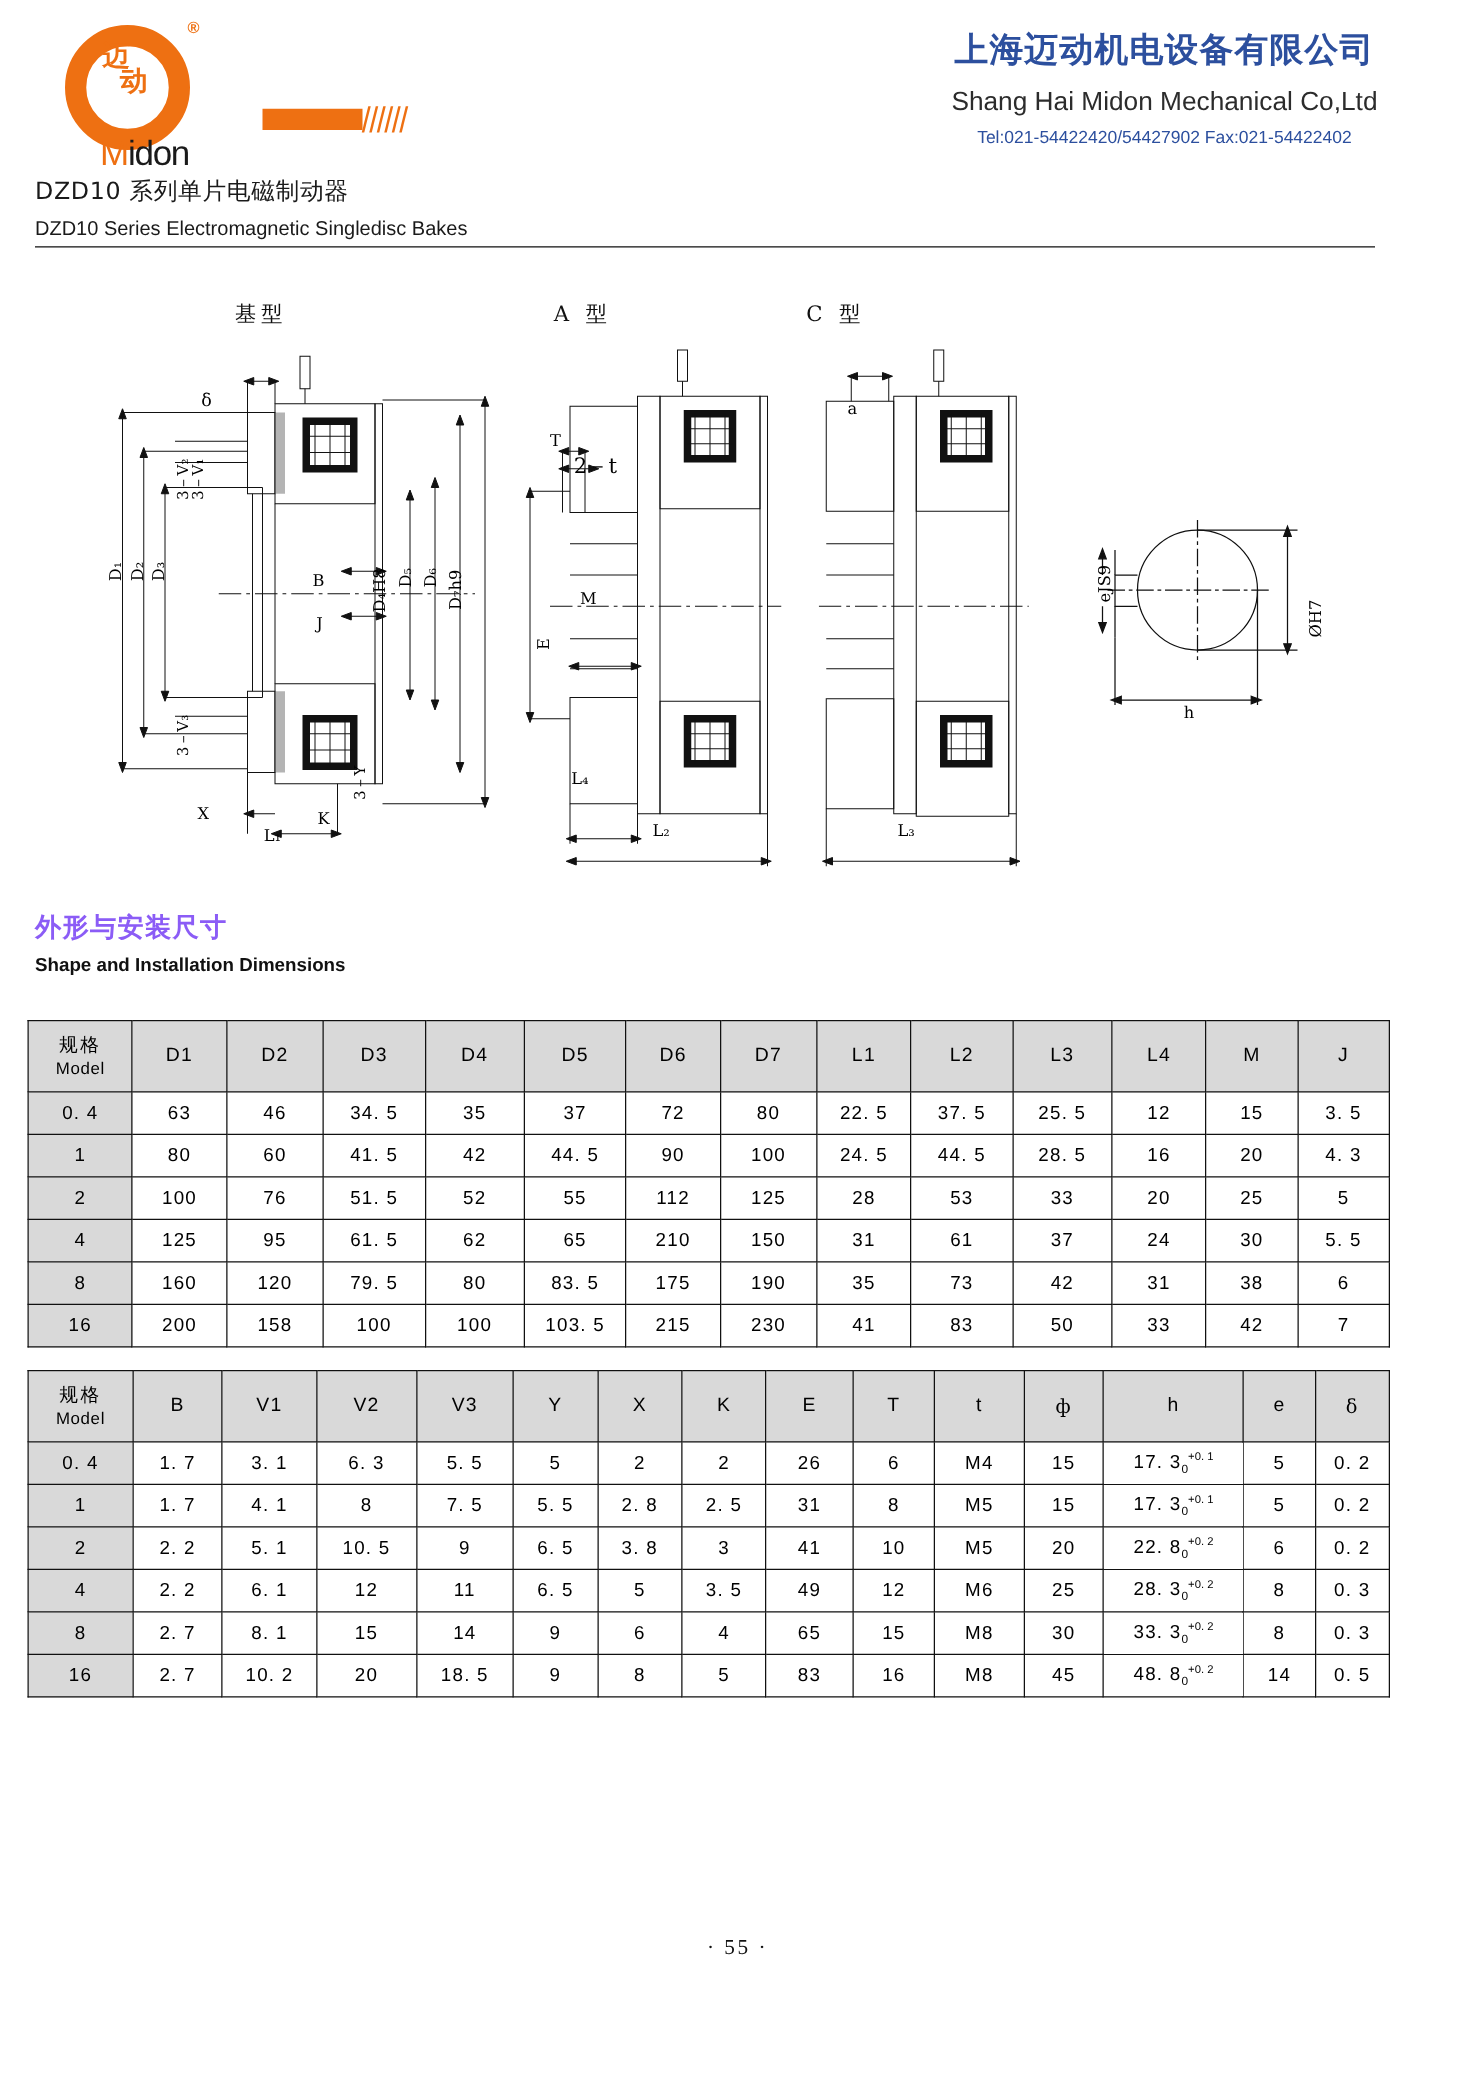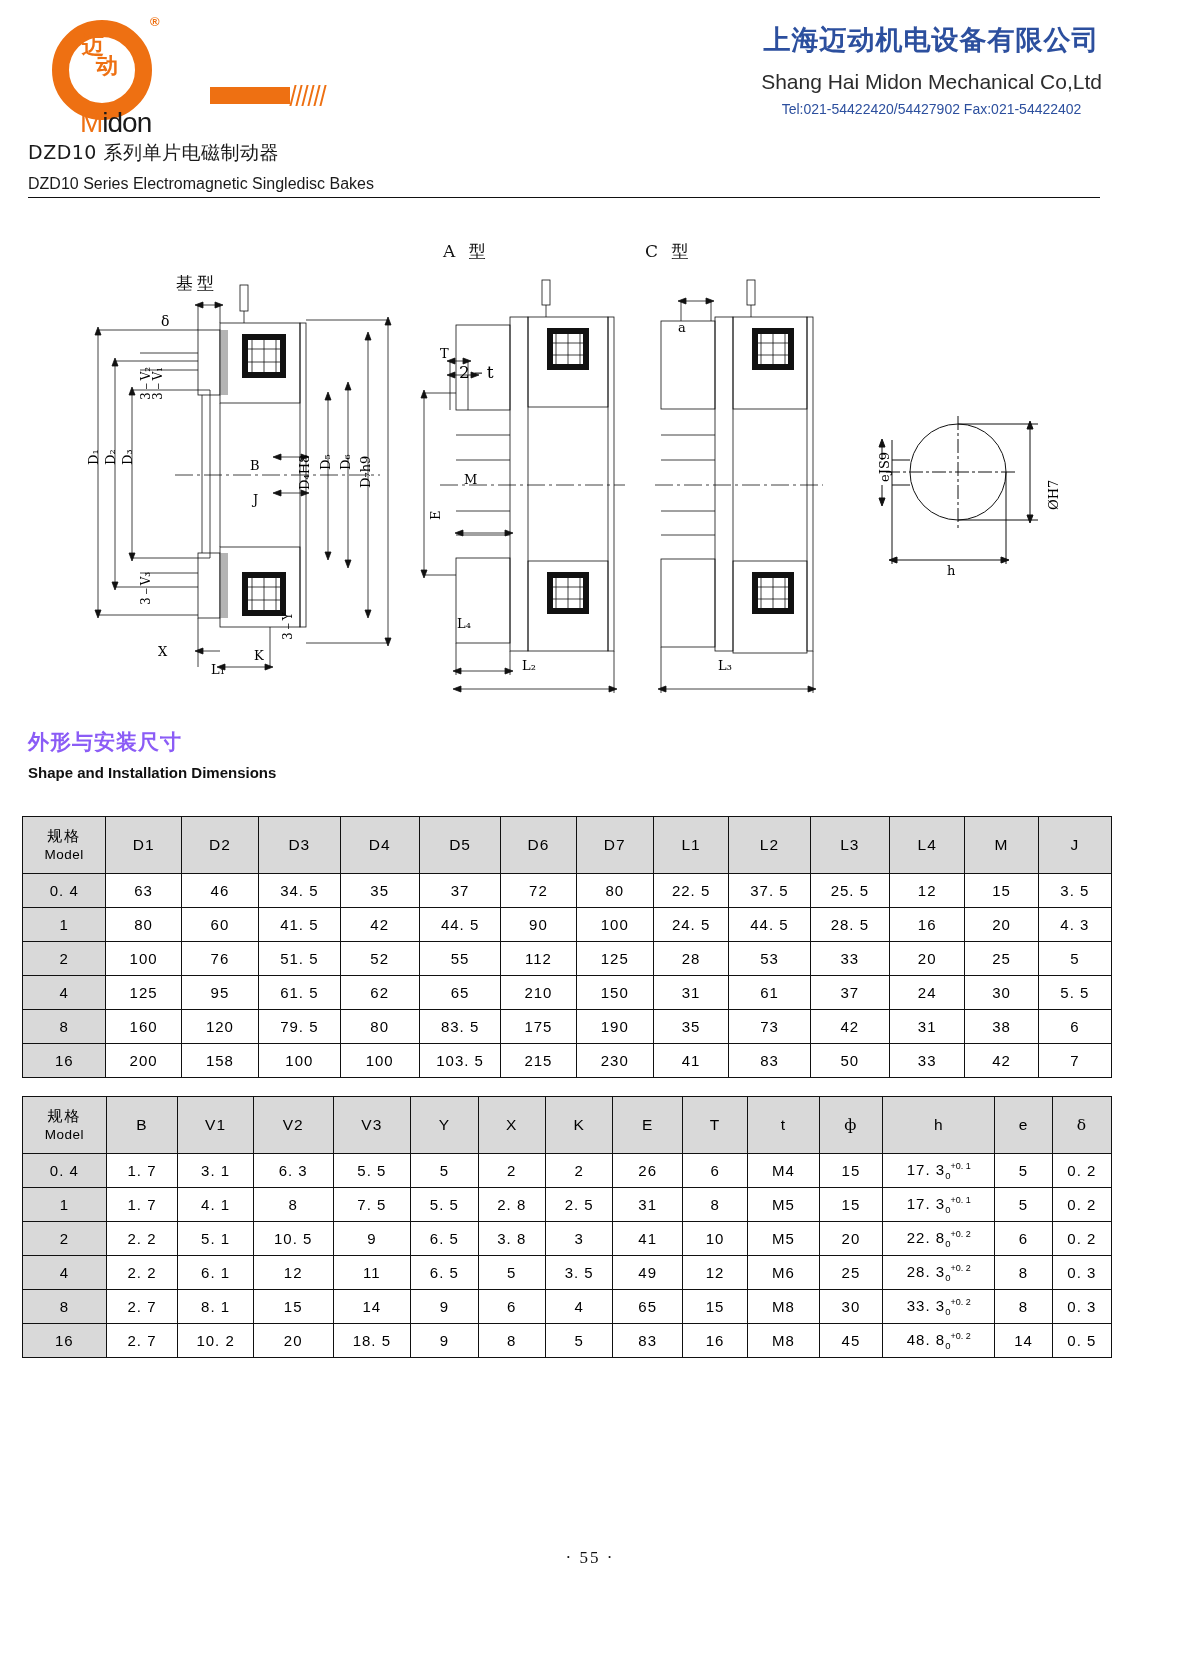--- a/index.html
+++ b/index.html
@@ -291,21 +291,21 @@
 </div>
 
 <div class="title-block">
   <div class="title-cn">DZD10 系列单片电磁制动器</div>
   <div class="title-en">DZD10 Series Electromagnetic Singledisc Bakes</div>
   <div class="title-rule"></div>
 </div>
 
 <div class="drawing-area">
 
-  <div class="dwg-caption" style="left:176px; top:20px;margin-top:32px;">基型</div>
+  <div class="dwg-caption" style="left:188px; top:20px;">基型</div>
   <div class="dwg-caption" style="left:443px; top:20px;">A 型</div>
   <div class="dwg-caption" style="left:645px; top:20px;">C 型</div>
 
   <div class="dwg" style="position:absolute;left:80px;top:55px;">
     <svg width="330" height="420" viewBox="0 0 330 420">
       <g stroke="#111" fill="none" stroke-width="0.8">
 
         <line x1="18" y1="55" x2="18" y2="340"></line>
         <path d="M15,60 L18,52 L21,60 Z" fill="#111"></path>
           <path d="M15,335 L18,343 L21,335 Z" fill="#111"></path>

